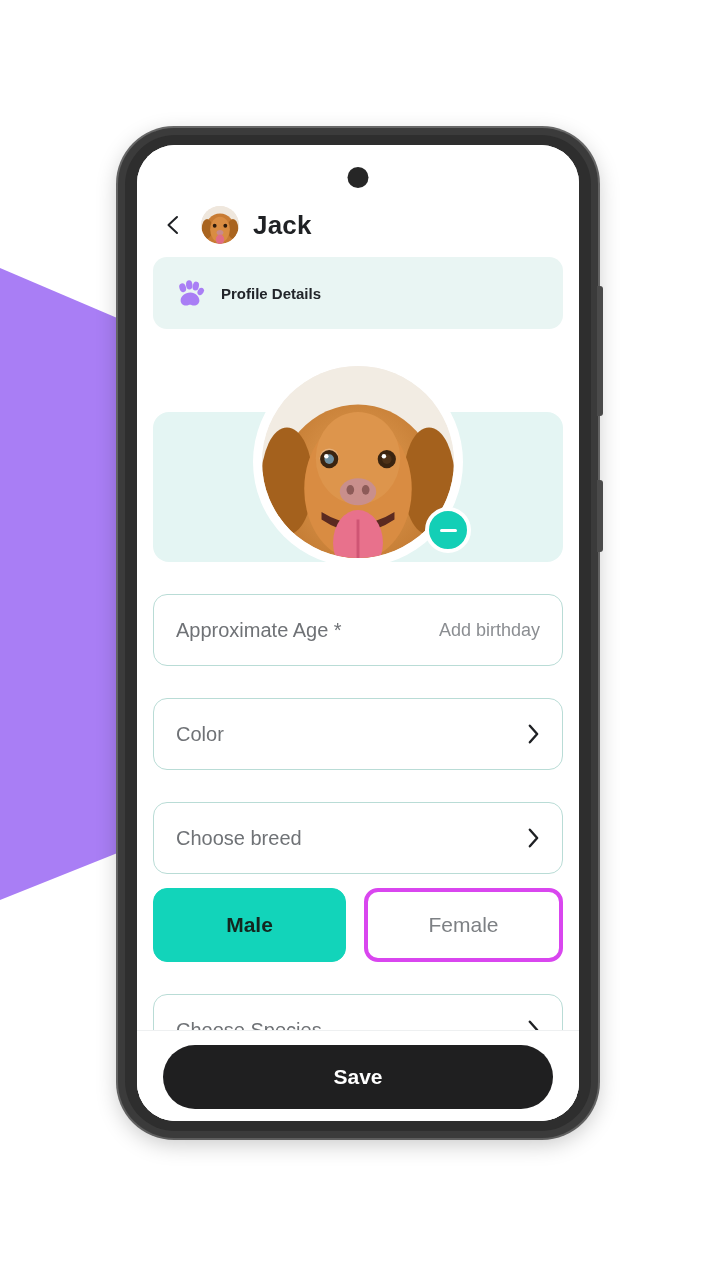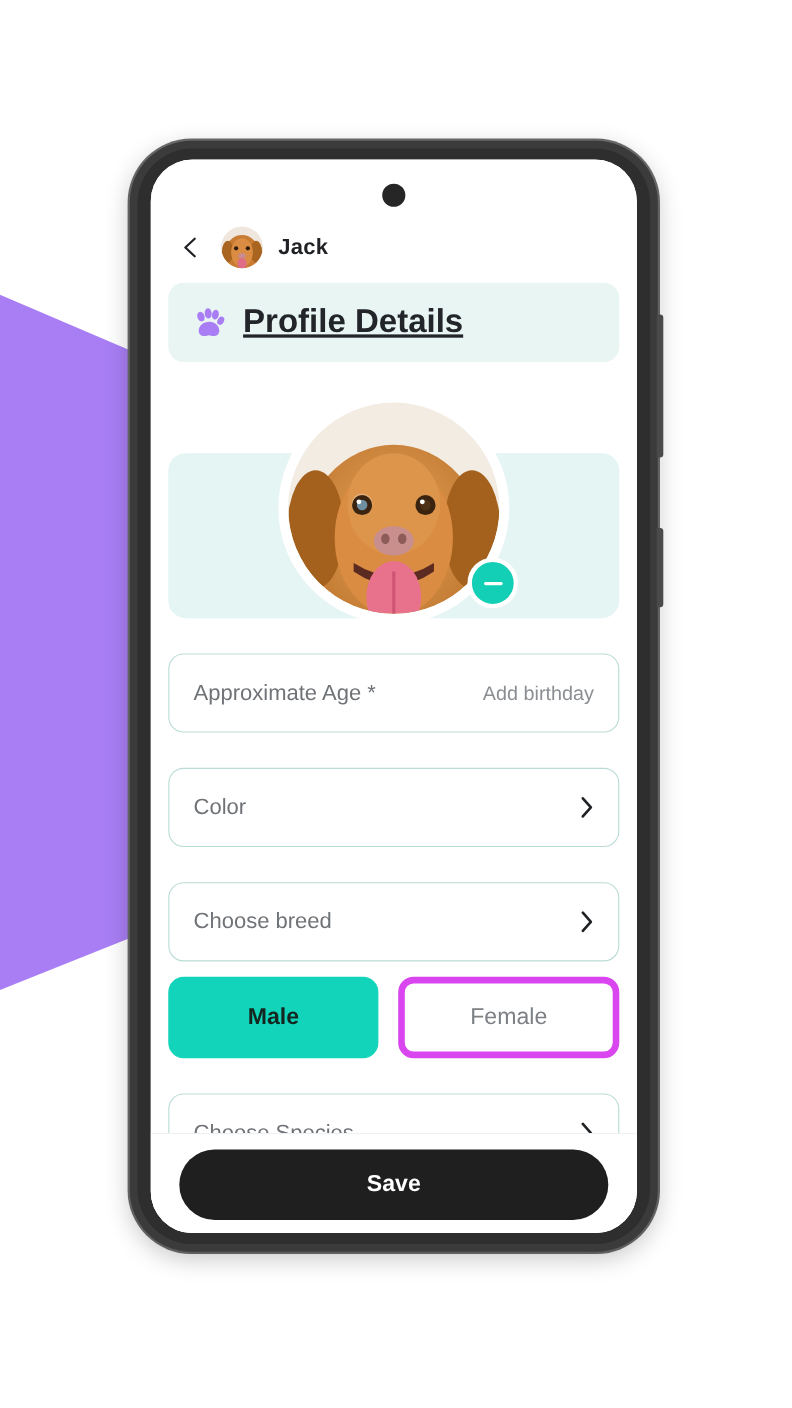--- a/index.html
+++ b/index.html
@@ -115,21 +115,21 @@
   .avatar {
     width: 38px;
     height: 38px;
     border-radius: 50%;
     overflow: hidden;
     flex: none;
     background: #f0e6dc;
   }
   .avatar svg { display: block; width: 100%; height: 100%; }
   .header-title {
-    font-size: 20px;
+    font-size: 26px;
     font-weight: bold;
     color: #1f2124;
     letter-spacing: 0.2px;
   }
 
   
   .body-scroll {
     flex: 1;
     overflow: hidden;
     padding: 0 16px;
@@ -142,24 +142,23 @@
     align-items: center;
     gap: 16px;
     background: #e9f5f3;
     border-radius: 14px;
     height: 72px;
     padding: 0 22px;
     margin-top: 8px;
   }
   .paw-icon { width: 30px; height: 30px; flex: none; }
   .section-title {
-    font-size: 30px;
+    font-size: 15px;
     font-weight: bold;
     color: #22252a;
-    text-decoration: underline;
   }
 
   
   .photo-block {
     position: relative;
     margin-top: 28px;
     height: 205px;
   }
   .photo-banner {
     position: absolute;
@@ -262,21 +261,21 @@
     cursor: pointer;
   }
   .gender-btn.selected {
     background: #12d4ba;
     border: 1px solid #12d4ba;
     color: #14261f;
     font-weight: bold;
   }
   .gender-btn.unselected {
     background: #ffffff;
-    border: 6px solid #d946ef;
+    border: 4px solid #d946ef;
     color: #7d8084;
   }
 
   
   .save-bar {
     flex: none;
     padding: 14px 26px 12px 26px;
     background: #ffffff;
     border-top: 1px solid #eef0f1;
   }

